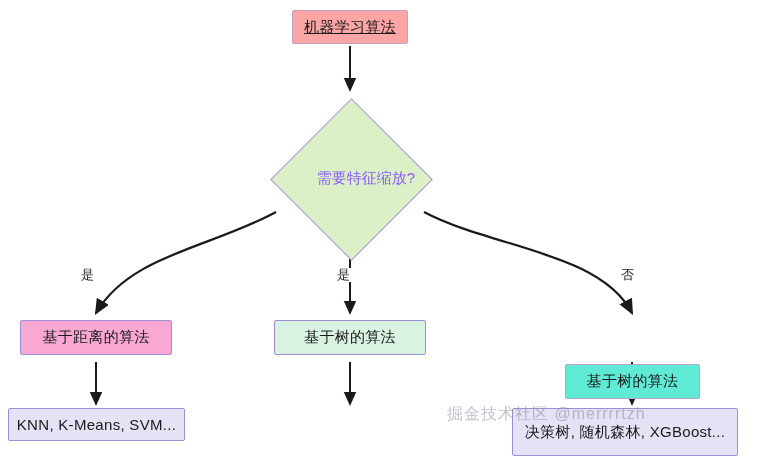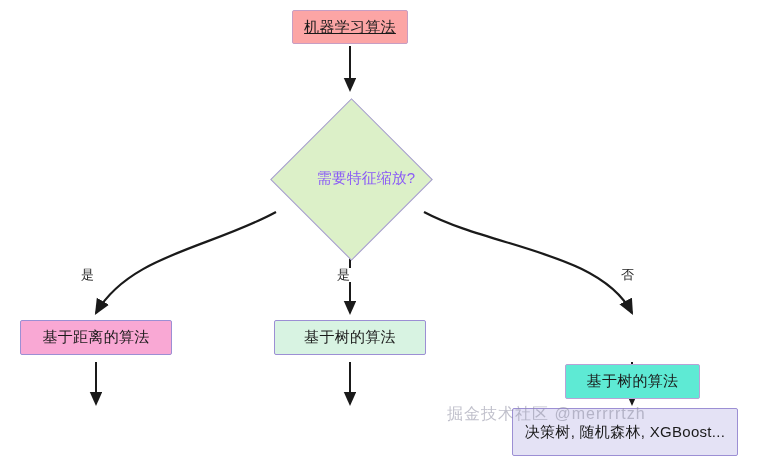--- a/index.html
+++ b/index.html
@@ -154,20 +154,23 @@
   </div>
 
   <div class="node node-gradient" style="left:274px; top:320px; width:152px; height:35px;">
     <span>基于树的算法</span>
   </div>
 
   <div class="node node-tree" style="left:565px; top:320px; width:135px; height:35px;">
     <span>基于树的算法</span>
   </div>
 
+  <div class="node node-leaf" style="left:8px; top:408px; width:177px; height:33px;">
+    <span>KNN, K-Means, SVM...</span>
+  </div>
 
 
   <div class="node node-leaf" style="left:512px; top:408px; width:226px; height:48px;">
     <span>决策树, 随机森林, XGBoost...</span>
   </div>
 
   <div class="watermark">掘金技术社区 @merrrrtzh</div>
 
 </div>
 

